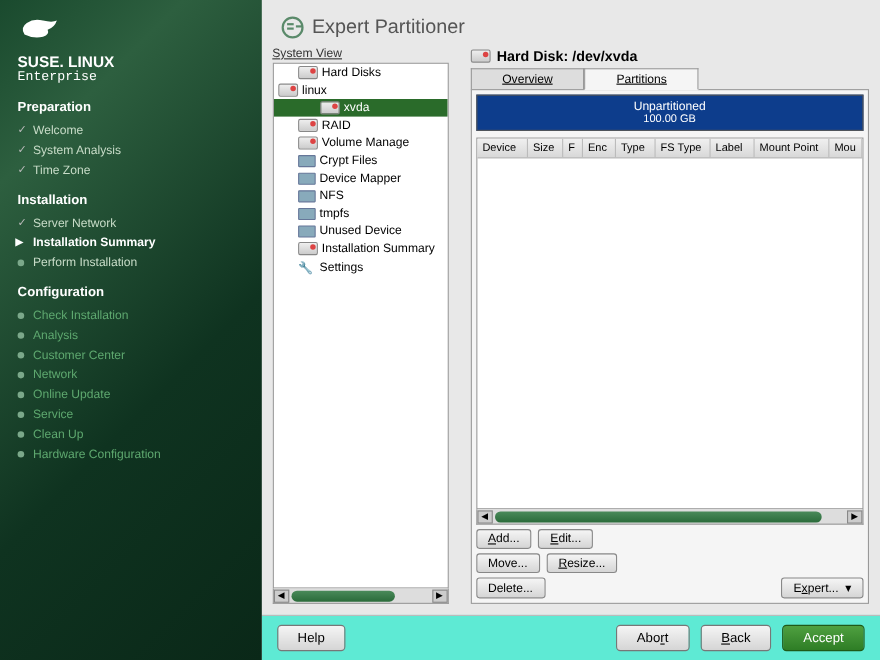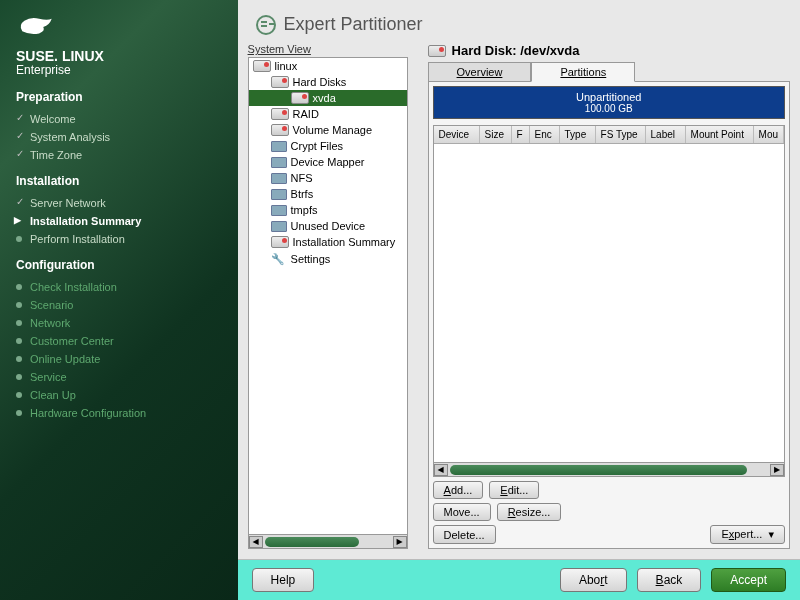--- a/index.html
+++ b/index.html
@@ -2,21 +2,21 @@
 <html><head>
   <meta charset="utf-8">
   <style>
     * { margin: 0; padding: 0; box-sizing: border-box; font-family: Arial, sans-serif; }
     body { width: 800px; height: 600px; display: flex; overflow: hidden; background: #e8e8e8; }
 
     .sidebar { width: 240px; background: linear-gradient(135deg, #1a4a2e 0%, #2d5f3f 20%, #0f3320 60%, #0a2818 100%); color: #fff; padding: 12px 16px; position: relative; }
     .logo { display: flex; align-items: center; gap: 8px; margin-bottom: 10px; }
     .logo-icon { width: 42px; height: 26px; font-size: 26px; line-height: 1; }
     .logo-text { font-size: 14px; font-weight: bold; line-height: 1.15; }
-    .logo-text small { font-weight: normal; display: block; font-size: 12px; }
+    .logo-text small { font-weight: normal; display: block; font-size: 12px; font-family: Liberation Mono, monospace; }
 
     .nav-section { margin-top: 12px; }
     .nav-header { font-size: 12px; font-weight: bold; color: #fff; margin: 10px 0 6px; }
     .nav-item { font-size: 11px; padding: 3px 0 3px 14px; color: #c8dcc8; position: relative; cursor: default; }
     .nav-item::before { content: ''; position: absolute; left: 0; top: 6px; width: 6px; height: 6px; border-radius: 50%; background: #7ba88a; }
     .nav-item.done::before { content: '✓'; background: none; color: #bbb; width: auto; height: auto; top: 2px; font-size: 10px; }
     .nav-item.current::before { content: '▶'; background: none; color: #fff; width: auto; height: auto; top: 3px; font-size: 9px; left: -2px; }
     .nav-item.current { color: #fff; font-weight: bold; }
     .nav-item.link { color: #5ea86f; }
 
@@ -92,48 +92,48 @@
     <div class="nav-item done">System Analysis</div>
     <div class="nav-item done">Time Zone</div>
 
     <div class="nav-header">Installation</div>
     <div class="nav-item done">Server Network</div>
     <div class="nav-item current">Installation Summary</div>
     <div class="nav-item">Perform Installation</div>
 
     <div class="nav-header">Configuration</div>
     <div class="nav-item link">Check Installation</div>
-    <div class="nav-item link">Scenario</div>
+    <div class="nav-item link">Analysis</div>
+    <div class="nav-item link">Customer Center</div>
     <div class="nav-item link">Network</div>
-    <div class="nav-item link">Customer Center</div>
     <div class="nav-item link">Online Update</div>
     <div class="nav-item link">Service</div>
     <div class="nav-item link">Clean Up</div>
     <div class="nav-item link">Hardware Configuration</div>
   </div>
 </div>
 
 <div class="main">
   <div class="title-bar">
     <div class="title-icon"></div>
     <div class="title-text">Expert Partitioner</div>
   </div>
 
   <div class="content">
     <div class="tree-panel">
       <div class="panel-label">System View</div>
       <div class="tree-box">
+        <div class="tree-item tree-indent1">
+            <span class="tree-icon ico-disk"></span>
+            <span>Hard Disks</span>
+          </div>
         <div class="tree-item">
             <span class="tree-icon ico-disk"></span>
             <span>linux</span>
           </div>
-        <div class="tree-item tree-indent1">
-            <span class="tree-icon ico-disk"></span>
-            <span>Hard Disks</span>
-          </div>
         <div class="tree-item tree-indent2 sel">
             <span class="tree-icon ico-disk"></span>
             <span>xvda</span>
           </div>
         <div class="tree-item tree-indent1">
             <span class="tree-icon ico-disk"></span>
             <span>RAID</span>
           </div>
         <div class="tree-item tree-indent1">
             <span class="tree-icon ico-disk"></span>
@@ -143,24 +143,20 @@
             <span class="tree-icon ico-folder"></span>
             <span>Crypt Files</span>
           </div>
         <div class="tree-item tree-indent1">
             <span class="tree-icon ico-folder"></span>
             <span>Device Mapper</span>
           </div>
         <div class="tree-item tree-indent1">
             <span class="tree-icon ico-folder"></span>
             <span>NFS</span>
-          </div>
-        <div class="tree-item tree-indent1">
-            <span class="tree-icon ico-folder"></span>
-            <span>Btrfs</span>
           </div>
         <div class="tree-item tree-indent1">
             <span class="tree-icon ico-folder"></span>
             <span>tmpfs</span>
           </div>
         <div class="tree-item tree-indent1">
             <span class="tree-icon ico-folder"></span>
             <span>Unused Device</span>
           </div>
         <div class="tree-item tree-indent1">

